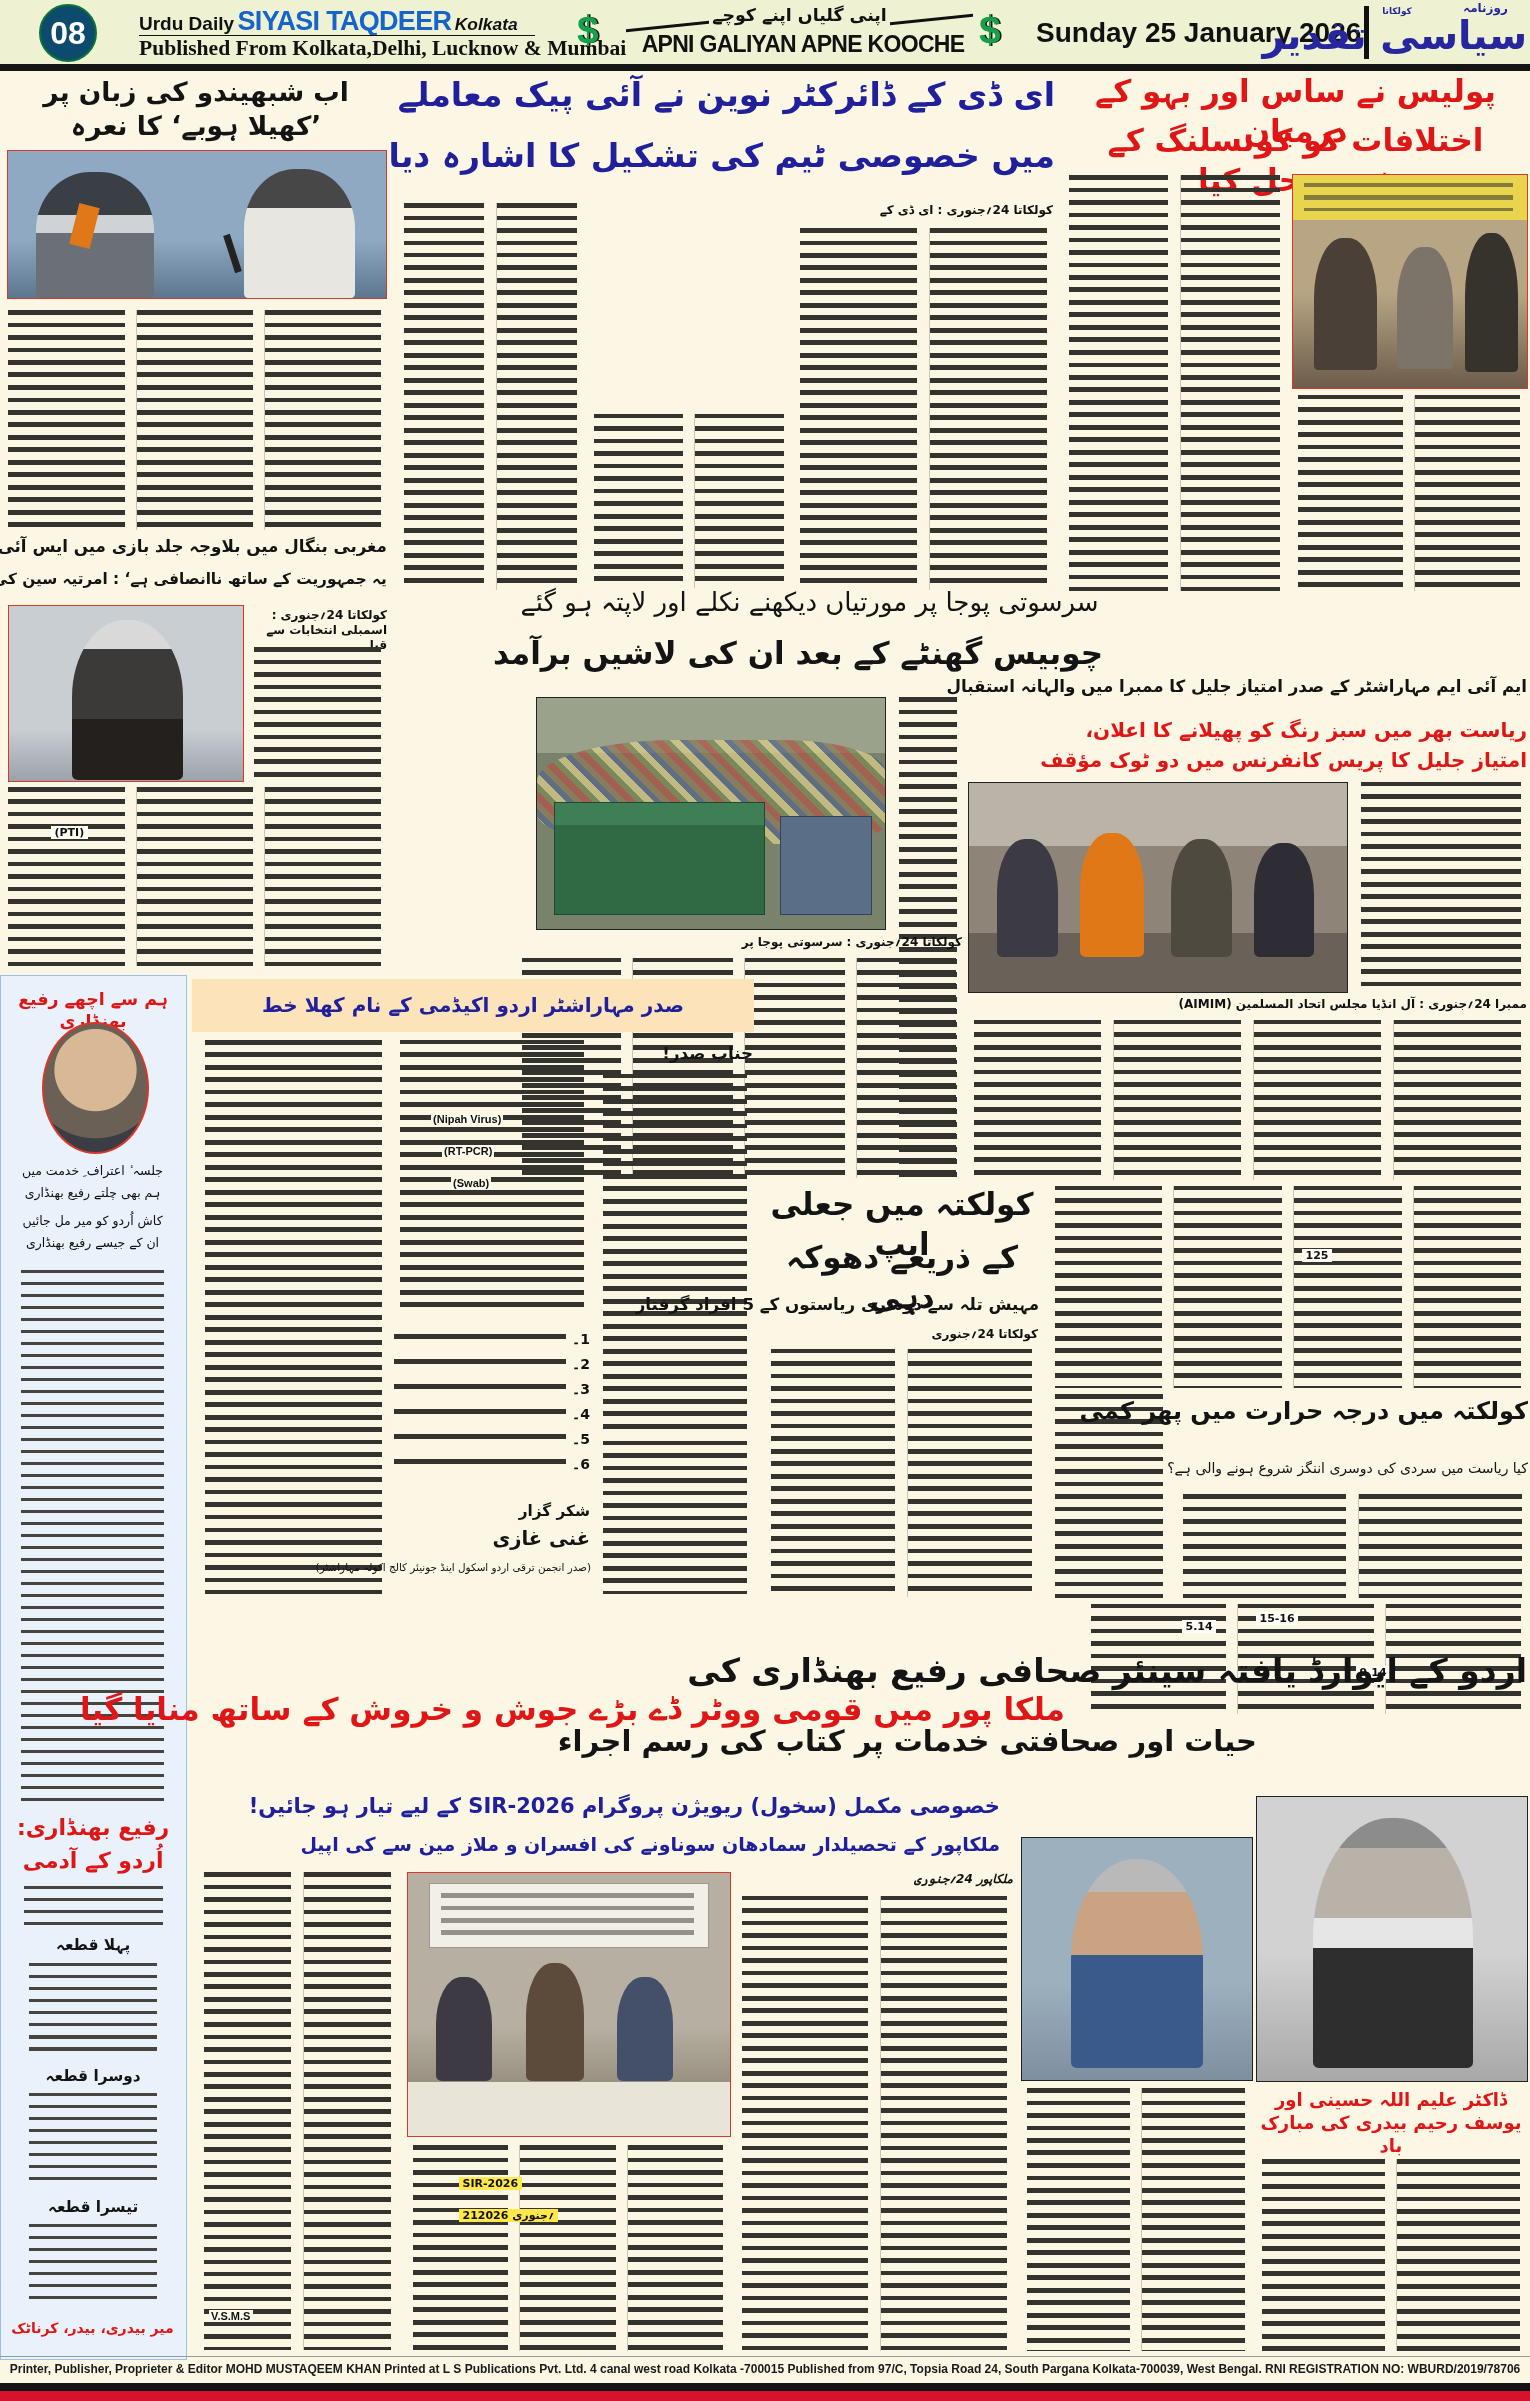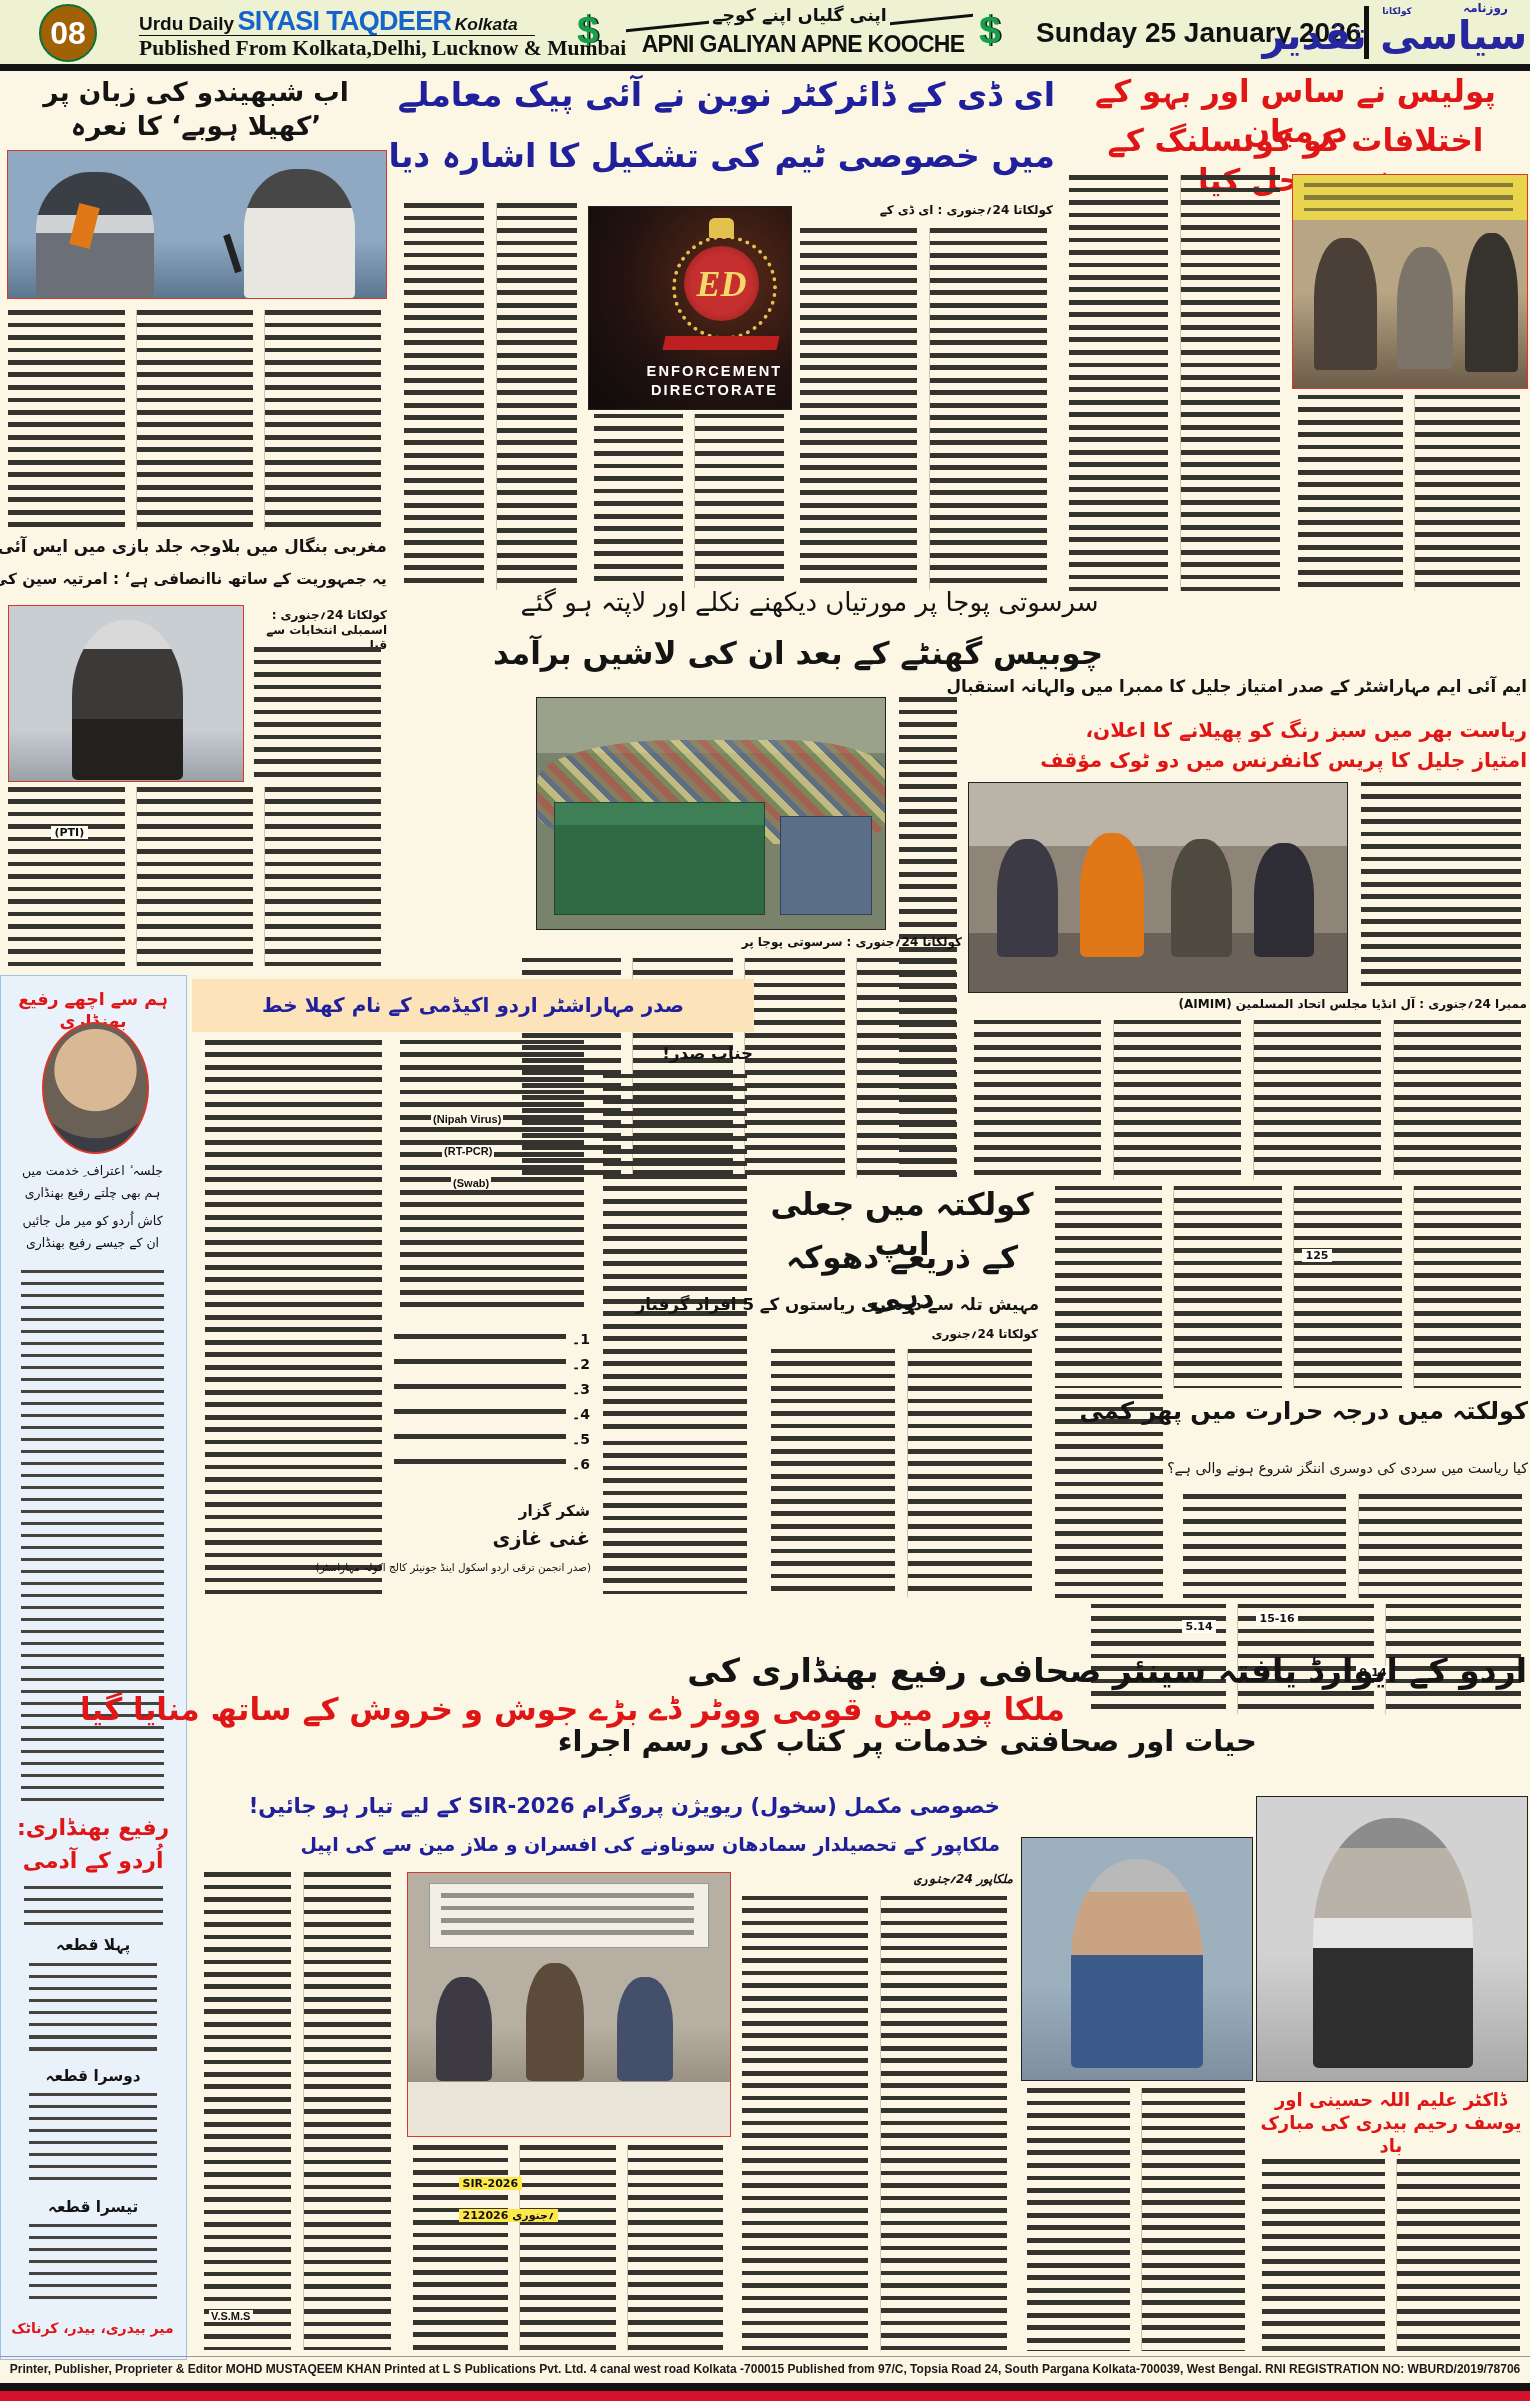--- a/index.html
+++ b/index.html
@@ -29,21 +29,21 @@
   .capw{color:#fff;font-family:"Liberation Sans",sans-serif;font-weight:bold;letter-spacing:2.1px;text-align:center;}
   .swoosh{position:absolute;height:0;border-top:3.5px solid #111;transform:skewY(-6deg);}
 </style>
 </head>
 <body>
 
 <div class="page">
 
   <div class="abs hdr" style="left:0;top:0;width:1530px;height:64px;"></div>
 
-  <div class="abs" style="left:39px;top:4.2px;width:54px;height:54px;border-radius:50%;background:#a16207;border:2.1px solid #0d7236;display:flex;align-items:center;justify-content:center;">
+  <div class="abs" style="left:39px;top:4.2px;width:54px;height:54px;border-radius:50%;background:#0c4a6e;border:2.1px solid #0d7236;display:flex;align-items:center;justify-content:center;">
     <span style="color:#fff;font-weight:bold;font-size:32px;font-family:'Liberation Sans',sans-serif;">08</span>
   </div>
 
   <div class="abs" style="left:139px;top:5.6px;width:403px;height:32px;white-space:nowrap;">
     <span style="font-weight:bold;font-size:19px;color:#111;font-family:'Liberation Sans',sans-serif;">Urdu Daily</span>
     <span style="font-weight:bold;font-size:27px;color:#1464cc;font-family:'Liberation Sans',sans-serif;letter-spacing:-0.7px;">SIYASI TAQDEER</span>
     <span style="font-weight:bold;font-size:17.4px;color:#111;font-family:'Liberation Sans',sans-serif;font-style:italic;">Kolkata</span>
   </div>
   <div class="abs" style="left:139px;top:35px;width:396px;height:0;border-top:1.4px solid #111;"></div>
   <div class="abs" style="left:139px;top:36px;width:445px;font-family:'Liberation Serif',serif;font-weight:bold;font-size:21.6px;color:#111;white-space:nowrap;">Published From Kolkata,Delhi, Lucknow &amp; Mumbai</div>
@@ -82,30 +82,20 @@
     </div>
 
   <div class="abs u hb" style="left:398px;top:74px;width:657px;height:58px;font-size:33px;white-space:nowrap;">ای ڈی کے ڈائرکٹر نوین نے آئی پیک معاملے</div>
   <div class="abs u hb" style="left:398px;top:135px;width:657px;height:58px;font-size:33px;white-space:nowrap;">میں خصوصی ٹیم کی تشکیل کا اشارہ دیا</div>
 
   <div class="abs cols" style="left:398px;top:203px;width:185px;height:387px;">
       <div class="sim"></div>
       <div class="sim"></div>
     </div>
 
-  <div class="abs ph-k" style="left:588px;top:206px;width:202px;height:202px;background:radial-gradient(circle at 70% 35%,#5a2a18,#241310 55%,#120d0b 90%);">
-    <div class="fg" style="left:83px;top:28px;width:97px;height:97px;border-radius:50%;border:4.9px dotted #e2c14f;"></div>
-    <div class="fg" style="left:95px;top:39px;width:75px;height:75px;border-radius:50%;background:radial-gradient(#c62f2f 55%,#8c1818);display:flex;align-items:center;justify-content:center;">
-      <span style="color:#f2d96a;font-family:'Liberation Serif',serif;font-style:italic;font-weight:bold;font-size:36px;">ED</span>
-    </div>
-    <div class="fg" style="left:120px;top:11px;width:25px;height:19.5px;background:#e2c14f;border-radius:5.6px 5.6px 1.4px 1.4px;"></div>
-    <div class="fg" style="left:75px;top:129px;width:114px;height:14px;background:#bd2020;transform:skewX(-12deg);"></div>
-    <div class="fg capw" style="left:49px;top:156px;width:153px;font-size:14.6px;">ENFORCEMENT</div>
-    <div class="fg capw" style="left:49px;top:175px;width:153px;font-size:14.6px;">DIRECTORATE</div>
-  </div>
   <div class="abs cols" style="left:588px;top:414px;width:202px;height:174px;">
       <div class="sim"></div>
       <div class="sim"></div>
     </div>
 
   <div class="abs lead" style="left:794px;top:203px;width:259px;height:19.5px;">کولکاتا 24؍جنوری : ای ڈی کے</div>
   <div class="abs cols" style="left:794px;top:228px;width:259px;height:362px;">
       <div class="sim"></div>
       <div class="sim"></div>
     </div>

